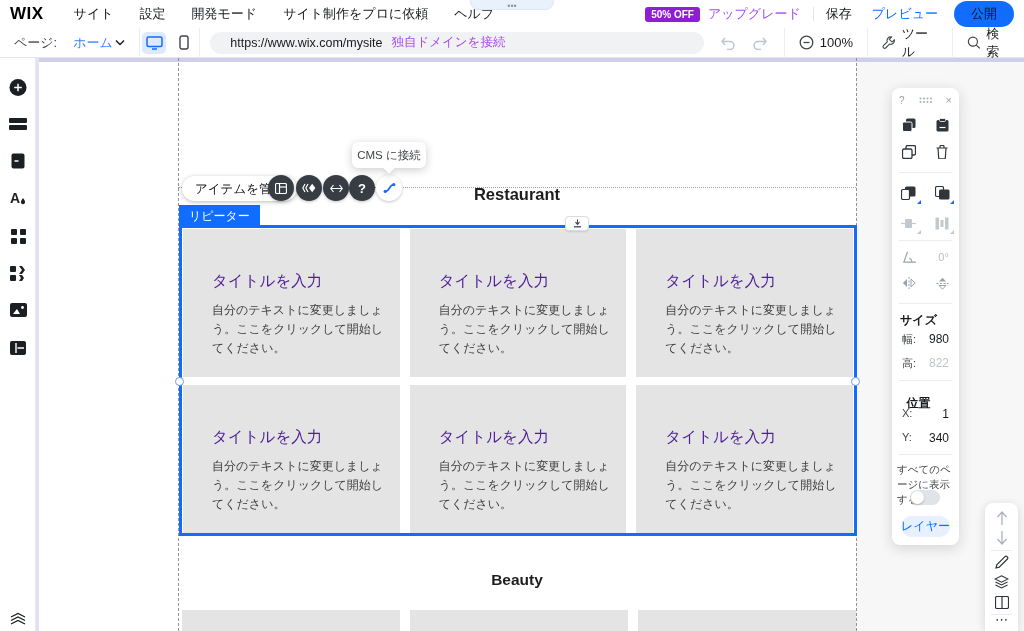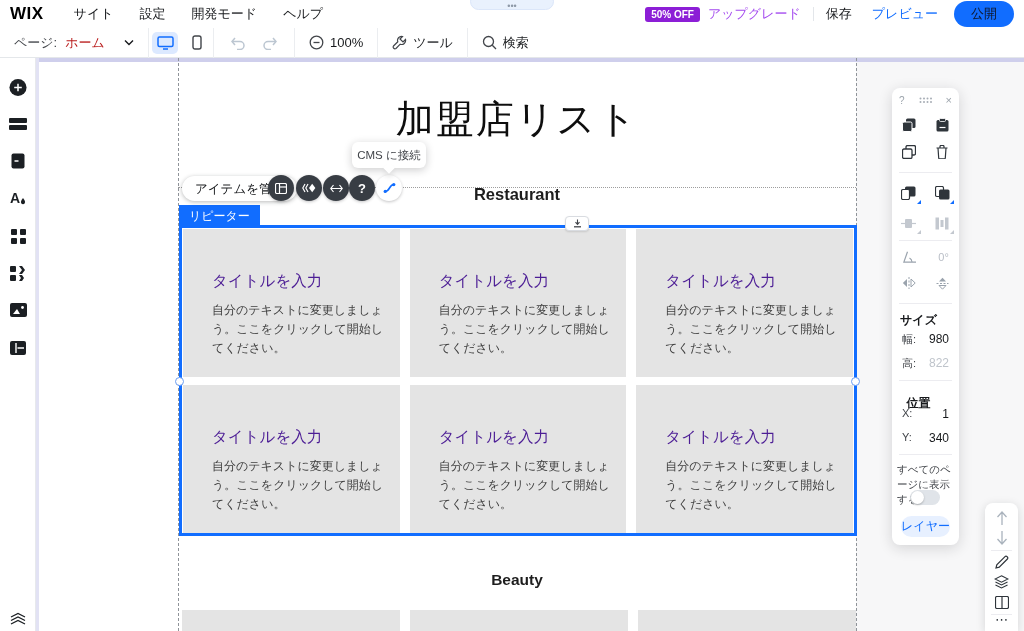--- a/index.html
+++ b/index.html
@@ -18,21 +18,21 @@
   #save-btn { font-size:13px; color:#17191c; }
   #preview-btn { font-size:13px; color:#116dff; margin-left:20px; }
   #publish-btn { background:#116dff; color:#0f172a; font-size:13px; padding:4px 17px; border-radius:15px; margin-left:16px; border:none; }
   #top-center-pill { position:absolute; left:470px; top:-7px; width:84px; height:17px; background:#e9f1fd; border:1px solid #dbe6f9; border-radius:9px; text-align:center; font-size:9px; color:#8e99a8; line-height:24px; z-index:60; }
 
   
   #toolbar2 { position:absolute; left:0; top:28px; width:1024px; height:30px; background:#fff; border-bottom:1px solid #e4e7ea; display:flex; align-items:center; z-index:50; }
   .vdiv { width:1px; height:30px; background:#ebedf0; }
   #page-select { display:flex; align-items:center; padding:0 14px; font-size:13px; width:148px; }
   #page-select .lbl { color:#42454a; }
-  #page-select .val { margin-left:8px; color:#b91c1c; }
+  #page-select .val { margin-left:16px; color:#3b82f6; }
   #page-select svg { margin-left:auto; }
   .device-btn { width:26px; height:22px; display:flex; align-items:center; justify-content:center; border-radius:5px; margin:0 3px; }
   .device-btn.active { background:#dce9ff; }
   #url-bar { width:534px; height:22px; background:#f1f2f4; border-radius:11px; margin-left:10px; display:flex; align-items:center; padding-left:20px; font-size:12.5px; }
   #connect-domain { color:#a94af0; margin-left:9px; }
   .tb-group { display:flex; align-items:center; gap:6px; padding:0 14px; font-size:13px; color:#17191c; height:30px; }
   #undo-redo { gap:16px; padding:0 16px; }
 
   
   #left-sidebar { position:absolute; left:0; top:58px; width:36px; height:573px; background:#fff; border-right:1px solid #e7e9ec; z-index:40; }
@@ -90,20 +90,21 @@
 </style>
 </head>
 <body>
 
 <header id="topbar">
   <div id="logo">WIX</div>
   <nav id="top-menu">
     <span>サイト</span>
     <span>設定</span>
     <span>開発モード</span>
+    <span>サイト制作をプロに依頼</span>
     <span>ヘルプ</span>
   </nav>
   <div class="grow"></div>
   <span id="discount-badge">50% OFF</span>
   <a id="upgrade-link">アップグレード</a>
   <span class="vdiv-top"></span>
   <a id="save-btn">保存</a>
   <a id="preview-btn">プレビュー</a>
   <button id="publish-btn">公開</button>
   <div id="top-center-pill">•••</div>
@@ -123,20 +124,24 @@
         <rect x="1" y="1" width="15" height="9.5" rx="1.5" fill="none" stroke="#116dff" stroke-width="1.5"></rect>
         <path d="M6 13 h5" stroke="#116dff" stroke-width="1.5"></path>
       </svg>
   </div>
   <div class="device-btn">
     <svg width="10" height="15" viewBox="0 0 10 15">
         <rect x="1" y="1" width="8" height="13" rx="2" fill="none" stroke="#42454a" stroke-width="1.4"></rect>
       </svg>
   </div>
   <span class="vdiv"></span>
+  <div id="url-bar">
+    <span>https://www.wix.com/mysite</span>
+    <a id="connect-domain">独自ドメインを接続</a>
+  </div>
   <div class="tb-group" id="undo-redo">
     <svg width="16" height="14" viewBox="0 0 16 14">
         <path d="M5 2 L2 5.5 L5 9" fill="none" stroke="#bcc6d1" stroke-width="1.5"></path>
         <path d="M2.5 5.5 H10 a4 4 0 0 1 0 8 H7" fill="none" stroke="#bcc6d1" stroke-width="1.5"></path>
       </svg>
     <svg width="16" height="14" viewBox="0 0 16 14">
         <path d="M11 2 L14 5.5 L11 9" fill="none" stroke="#bcc6d1" stroke-width="1.5"></path>
         <path d="M13.5 5.5 H6 a4 4 0 0 0 0 8 H9" fill="none" stroke="#bcc6d1" stroke-width="1.5"></path>
       </svg>
   </div>
@@ -226,21 +231,20 @@
   </div>
 </aside>
 
 <div id="workspace">
   <div id="ws-right-zone"></div>
   <div id="ws-topline"></div>
   <div id="ws-leftline"></div>
   <div class="page-dash" style="left:142px"></div>
   <div class="page-dash" style="left:820px"></div>
 
-  <h1 id="page-title">加盟店リスト</h1>
   <div id="section-dotline"></div>
   <h2 id="heading-restaurant" class="section-heading">Restaurant</h2>
 
   <span id="repeater-tag">リピーター</span>
   <div id="repeater">
     <div class="card">
       <div class="card-title">タイトルを入力</div>
       <div class="card-body">自分のテキストに変更しましょう。ここをクリックして開始してください。</div>
     </div>
     <div class="card">

